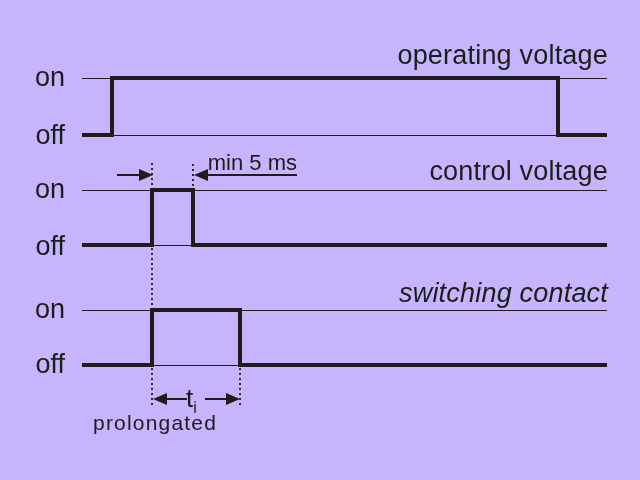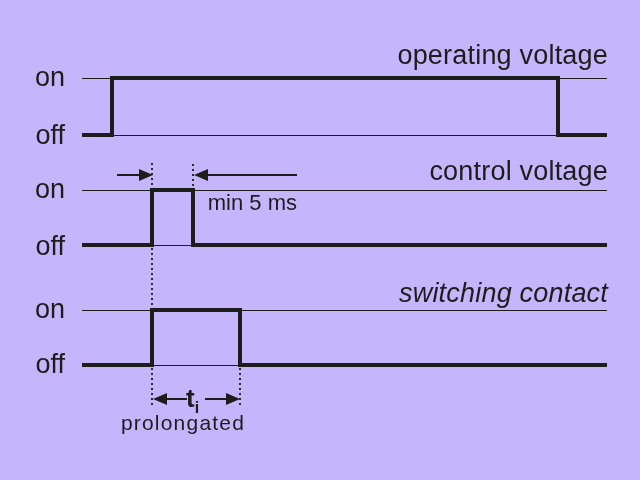--- a/index.html
+++ b/index.html
@@ -11,23 +11,23 @@
   .title{font-size:27px;right:32px;text-align:right;letter-spacing:0.2px;}
   .lvl{font-size:27px;right:575px;text-align:right;}
   .thin{position:absolute;left:82px;width:525px;height:1px;background:#1d1d1b;}
   .thick{position:absolute;background:#1d1d1b;}
   .dot{position:absolute;width:1.5px;background-image:repeating-linear-gradient(to bottom,#2b2b29 0 2px,transparent 2px 5px);}
   .shaft{position:absolute;height:2px;background:#1d1d1b;}
   .ah{position:absolute;width:0;height:0;border-top:6px solid transparent;border-bottom:6px solid transparent;}
   .ah-r{border-left:14px solid #1d1d1b;}
   .ah-l{border-right:14px solid #1d1d1b;}
   .small{font-size:22px;}
-  .ti{font-size:26px;font-weight:bold;}
+  .ti{font-size:26px;font-weight:normal;}
   .ti sub{font-size:16px;line-height:0;}
-  .caption{font-size:21px;letter-spacing:1.2px;text-align:center;}
+  .caption{font-size:21px;letter-spacing:1.2px;text-align:left;}
 </style>
 </head>
 <body>
 
 <div id="stage">
 
   <div class="txt title" style="top:42px;">operating voltage</div>
   <div class="txt lvl" style="top:64px;">on</div>
   <div class="txt lvl" style="top:122px;">off</div>
 
@@ -53,21 +53,21 @@
   <div class="thick" style="left:82px;top:243px;width:72px;height:4px;"></div>
   <div class="thick" style="left:150px;top:188px;width:4px;height:59px;"></div>
   <div class="thick" style="left:150px;top:188px;width:45px;height:4px;"></div>
   <div class="thick" style="left:191px;top:188px;width:4px;height:59px;"></div>
   <div class="thick" style="left:191px;top:243px;width:416px;height:4px;"></div>
 
   <div class="shaft" style="left:117px;top:174px;width:24px;"></div>
   <div class="ah ah-r" style="left:139px;top:169px;"></div>
   <div class="ah ah-l" style="left:194px;top:169px;"></div>
   <div class="shaft" style="left:208px;top:174px;width:89px;"></div>
-  <div class="txt small" style="top:152px;right:343px;margin-top:40px;">min 5 ms</div>
+  <div class="txt small" style="top:152px;right:343px;">min 5 ms</div>
 
   <div class="txt title" style="top:280px;font-style:italic;">switching contact</div>
   <div class="txt lvl" style="top:296px;">on</div>
   <div class="txt lvl" style="top:351px;">off</div>
 
   <div class="dot" style="left:239px;top:368px;height:38px;"></div>
 
   <div class="thin" style="top:310px;"></div>
   <div class="thin" style="top:365px;"></div>
 

